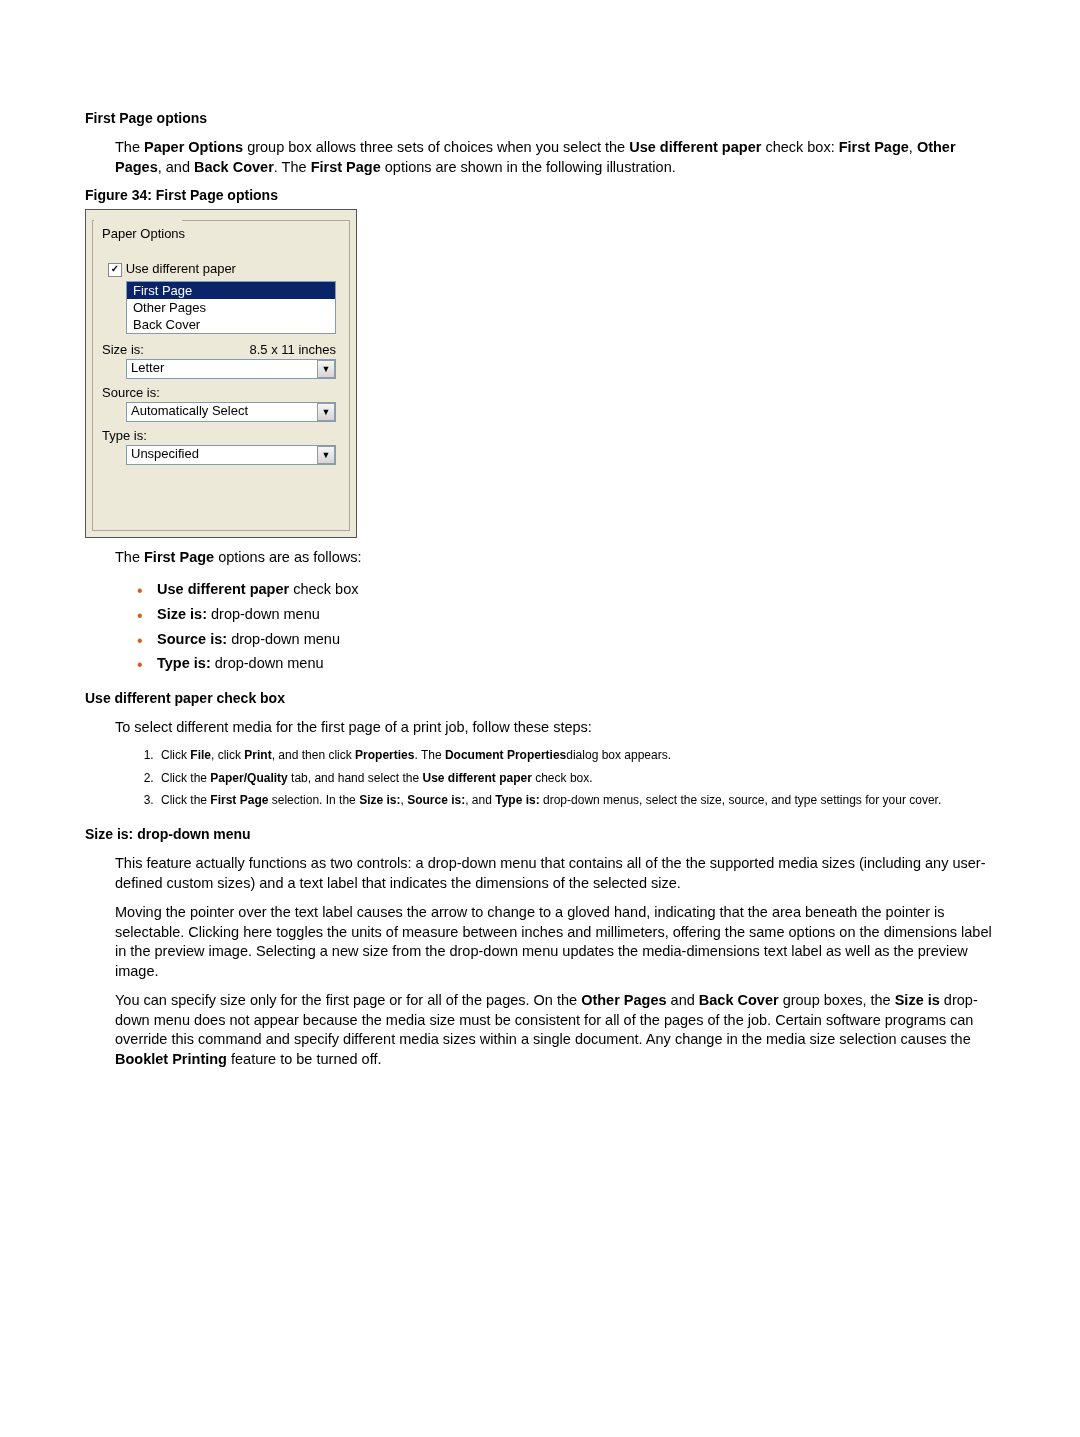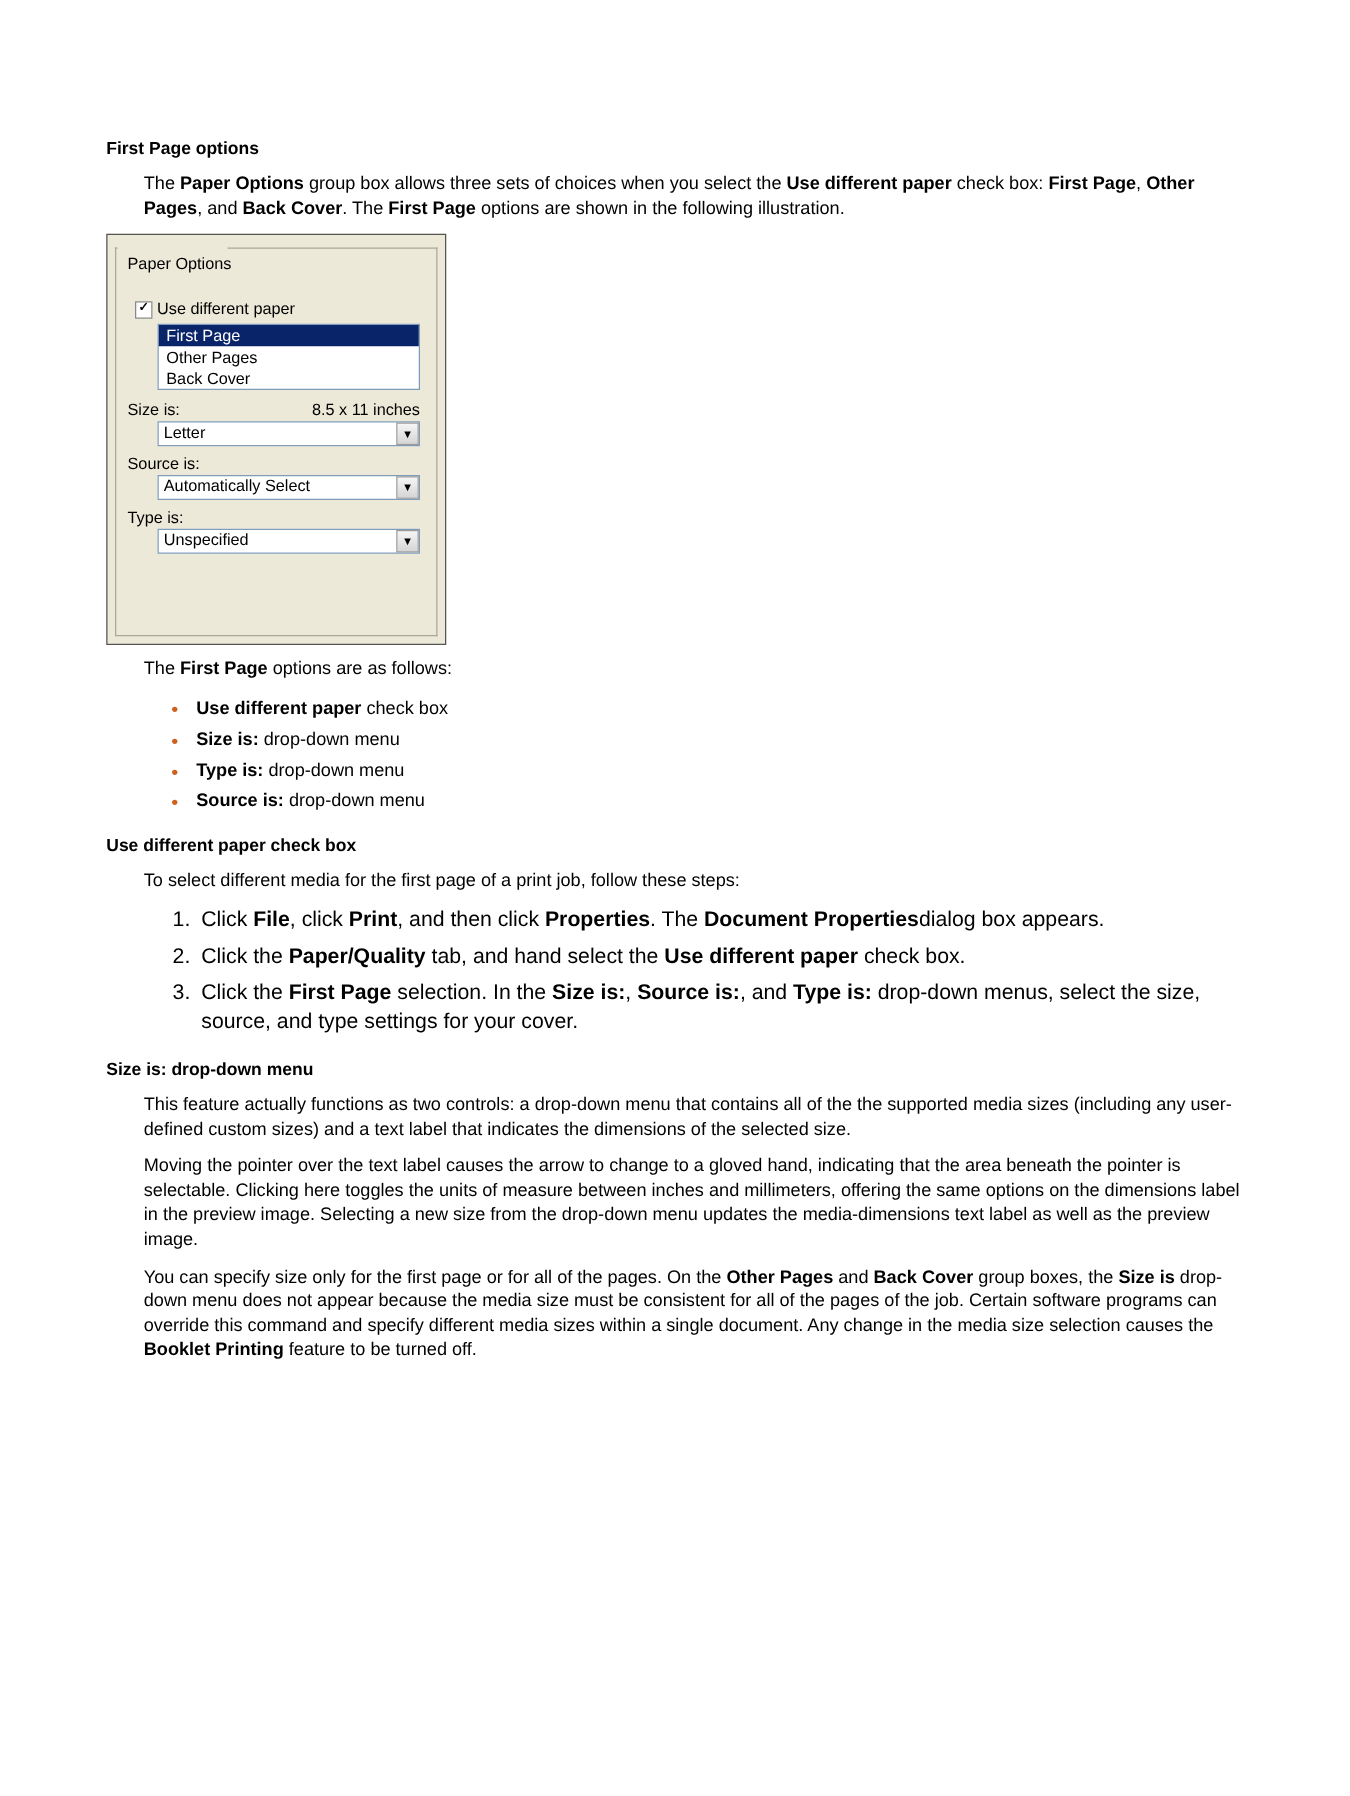--- a/index.html
+++ b/index.html
@@ -150,21 +150,21 @@
   ul.bullets li::before {
     content: "•";
     position: absolute;
     left: 0;
     color: #d06020;
     font-size: 16px;
   }
   ol.steps {
     margin: 8px 0 18px 52px;
     padding: 0 0 0 20px;
-    font-size: 17px;
+    font-size: 12px;
   }
   ol.steps li {
     margin-bottom: 6px;
     line-height: 1.35;
     padding-left: 4px;
   }
   .footer {
     display: flex;
     justify-content: space-between;
     margin-top: 30px;
@@ -175,20 +175,21 @@
 </head>
 <body>
 
 <div class="page">
   <h2 class="section">First Page options</h2>
 
   <p class="body-text">
     <span>The </span><strong>Paper Options</strong><span> group box allows three sets of choices when you select the </span><strong>Use different paper</strong><span> check box: </span><strong>First Page</strong><span>, </span><strong>Other Pages</strong><span>, and </span><strong>Back Cover</strong><span>. The </span><strong>First Page</strong><span> options are shown in the following illustration.</span>
   </p>
 
+  <div class="fig-caption">Figure 34: First Page options</div>
 
   <div class="screenshot">
     <div class="fieldset">
       <span class="fieldset-left-top"></span>
       <span class="legend">Paper Options</span>
       <div class="ck-row">
         <span class="ck-box">✓</span>
         <span>Use different paper</span>
       </div>
       <div class="listbox">
@@ -220,22 +221,22 @@
       </div>
     </div>
   </div>
 
   <p class="body-text">
     <span>The </span><strong>First Page </strong><span> options are as follows:</span>
   </p>
   <ul class="bullets">
     <li><strong>Use different paper</strong><span> check box</span></li>
     <li><strong>Size is:</strong><span> drop-down menu</span></li>
+    <li><strong>Source is:</strong><span> drop-down menu</span></li>
     <li><strong>Type is:</strong><span> drop-down menu</span></li>
-    <li><strong>Source is:</strong><span> drop-down menu</span></li>
   </ul>
 
   <h2 class="section">Use different paper check box</h2>
   <p class="body-text">To select different media for the first page of a print job, follow these steps:</p>
   <ol class="steps">
     <li><span>Click </span><strong>File</strong><span>, click </span><strong>Print</strong><span>, and then click </span><strong>Properties</strong><span>. The </span><strong>Document Properties</strong><span>dialog box appears.</span></li>
     <li><span>Click the </span><strong>Paper/Quality</strong><span> tab, and hand select the </span><strong>Use different paper</strong><span> check box.</span></li>
     <li><span>Click the </span><strong>First Page</strong><span> selection. In the </span><strong>Size is:</strong><span>, </span><strong>Source is:</strong><span>, and </span><strong>Type is:</strong><span> drop-down menus, select the size, source, and type settings for your cover.</span></li>
   </ol>
 

